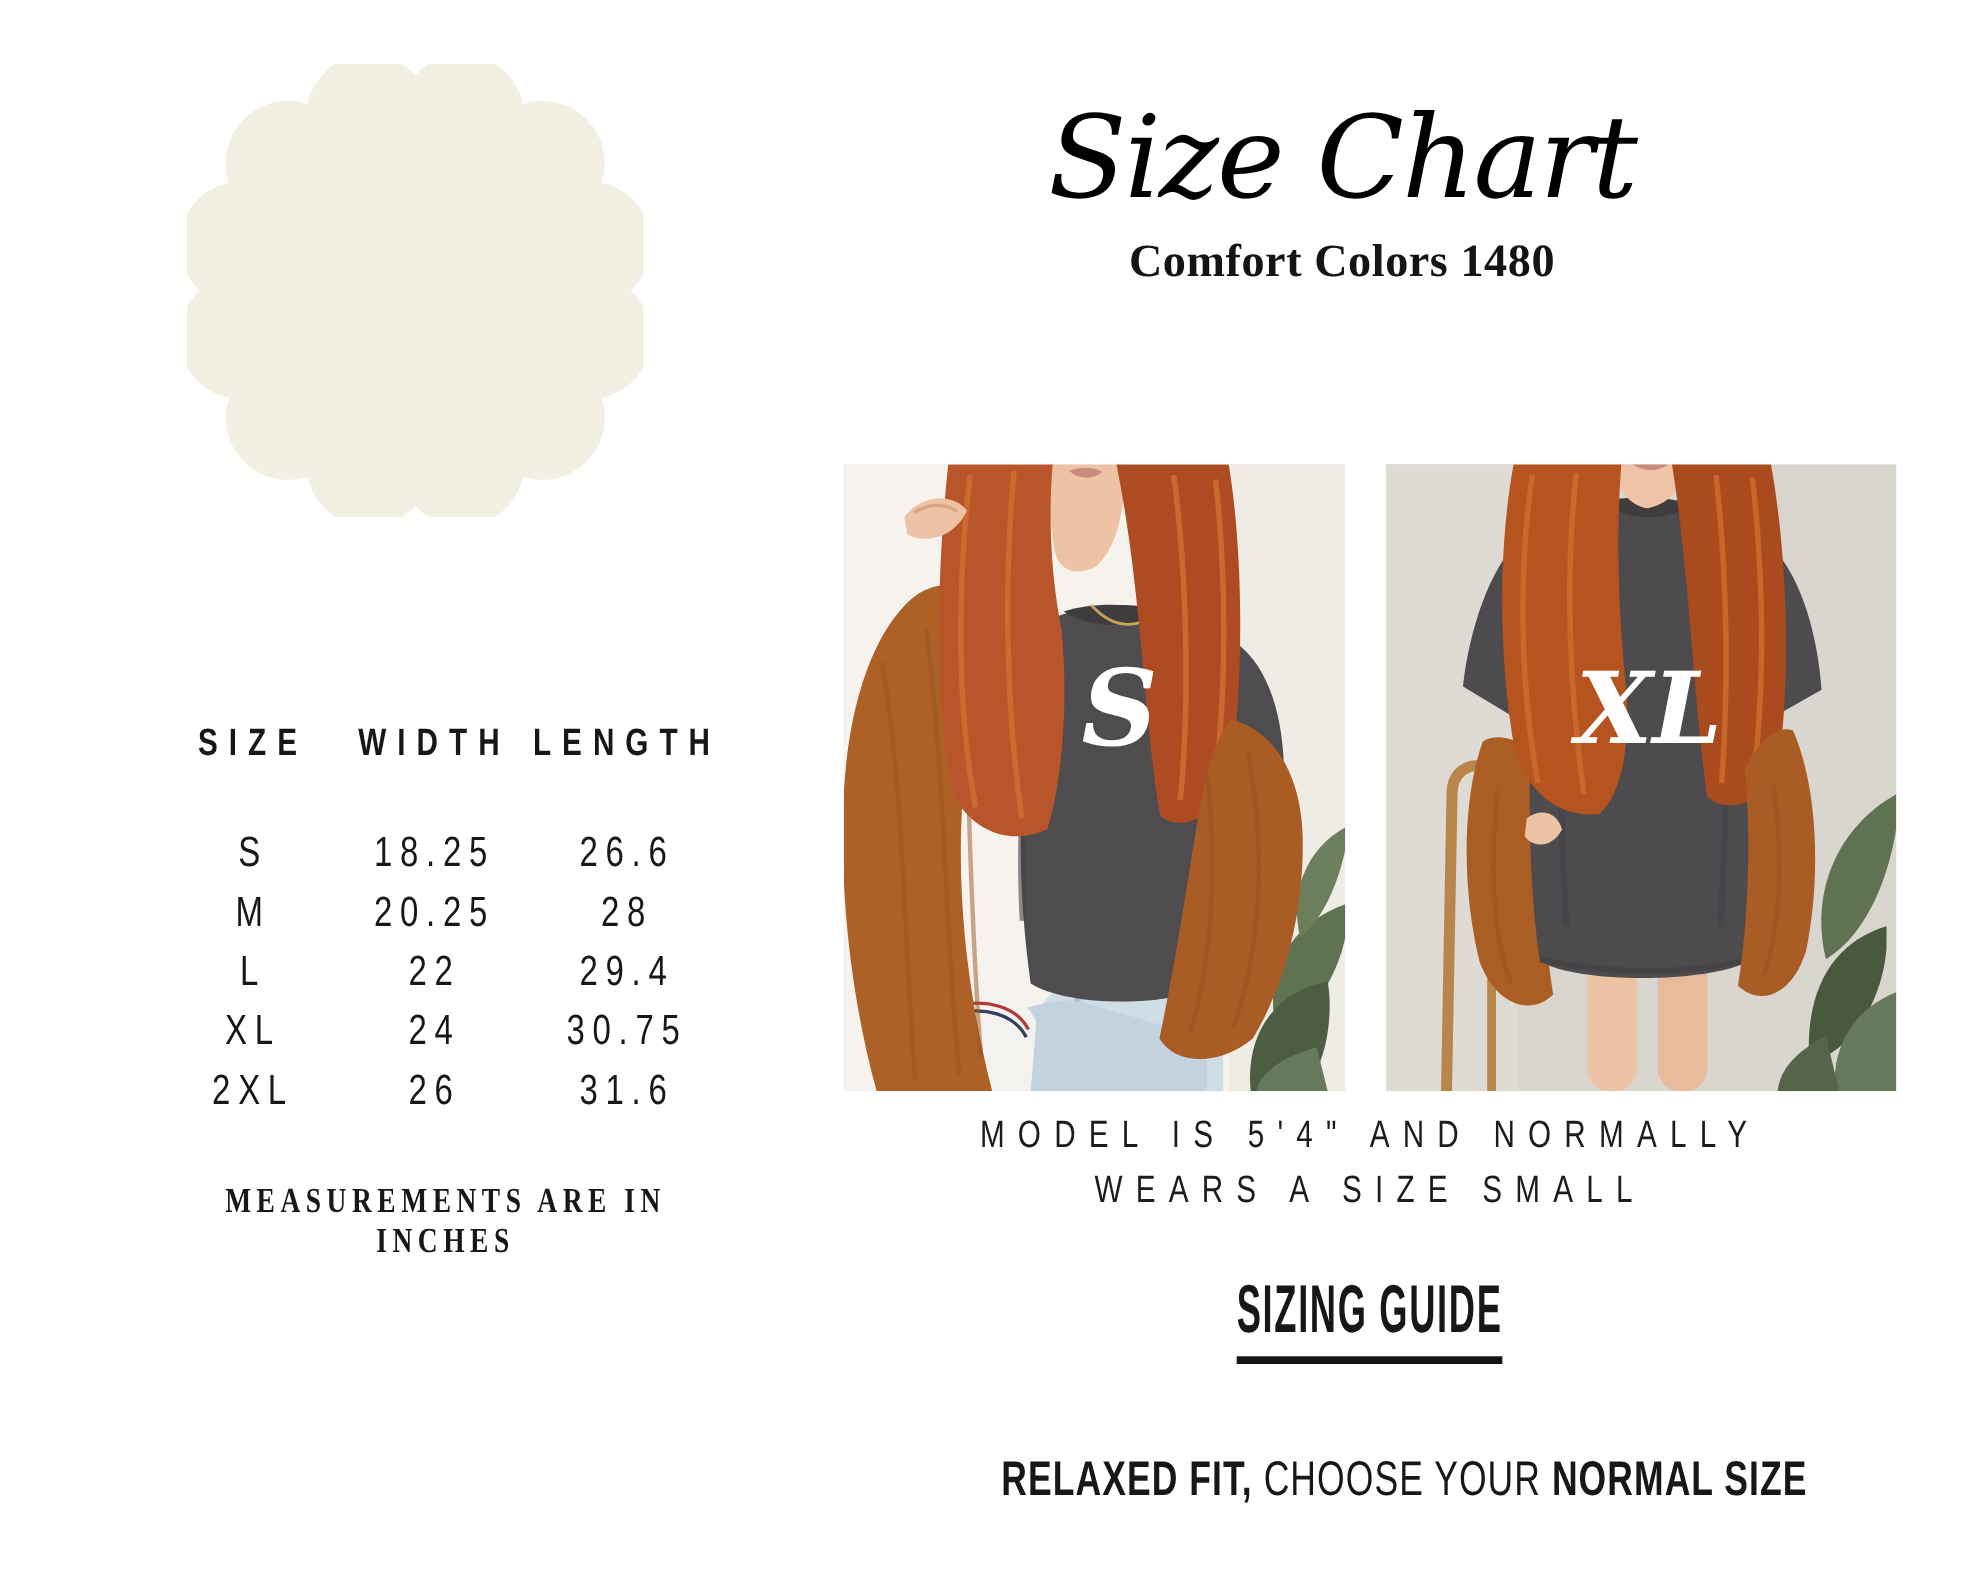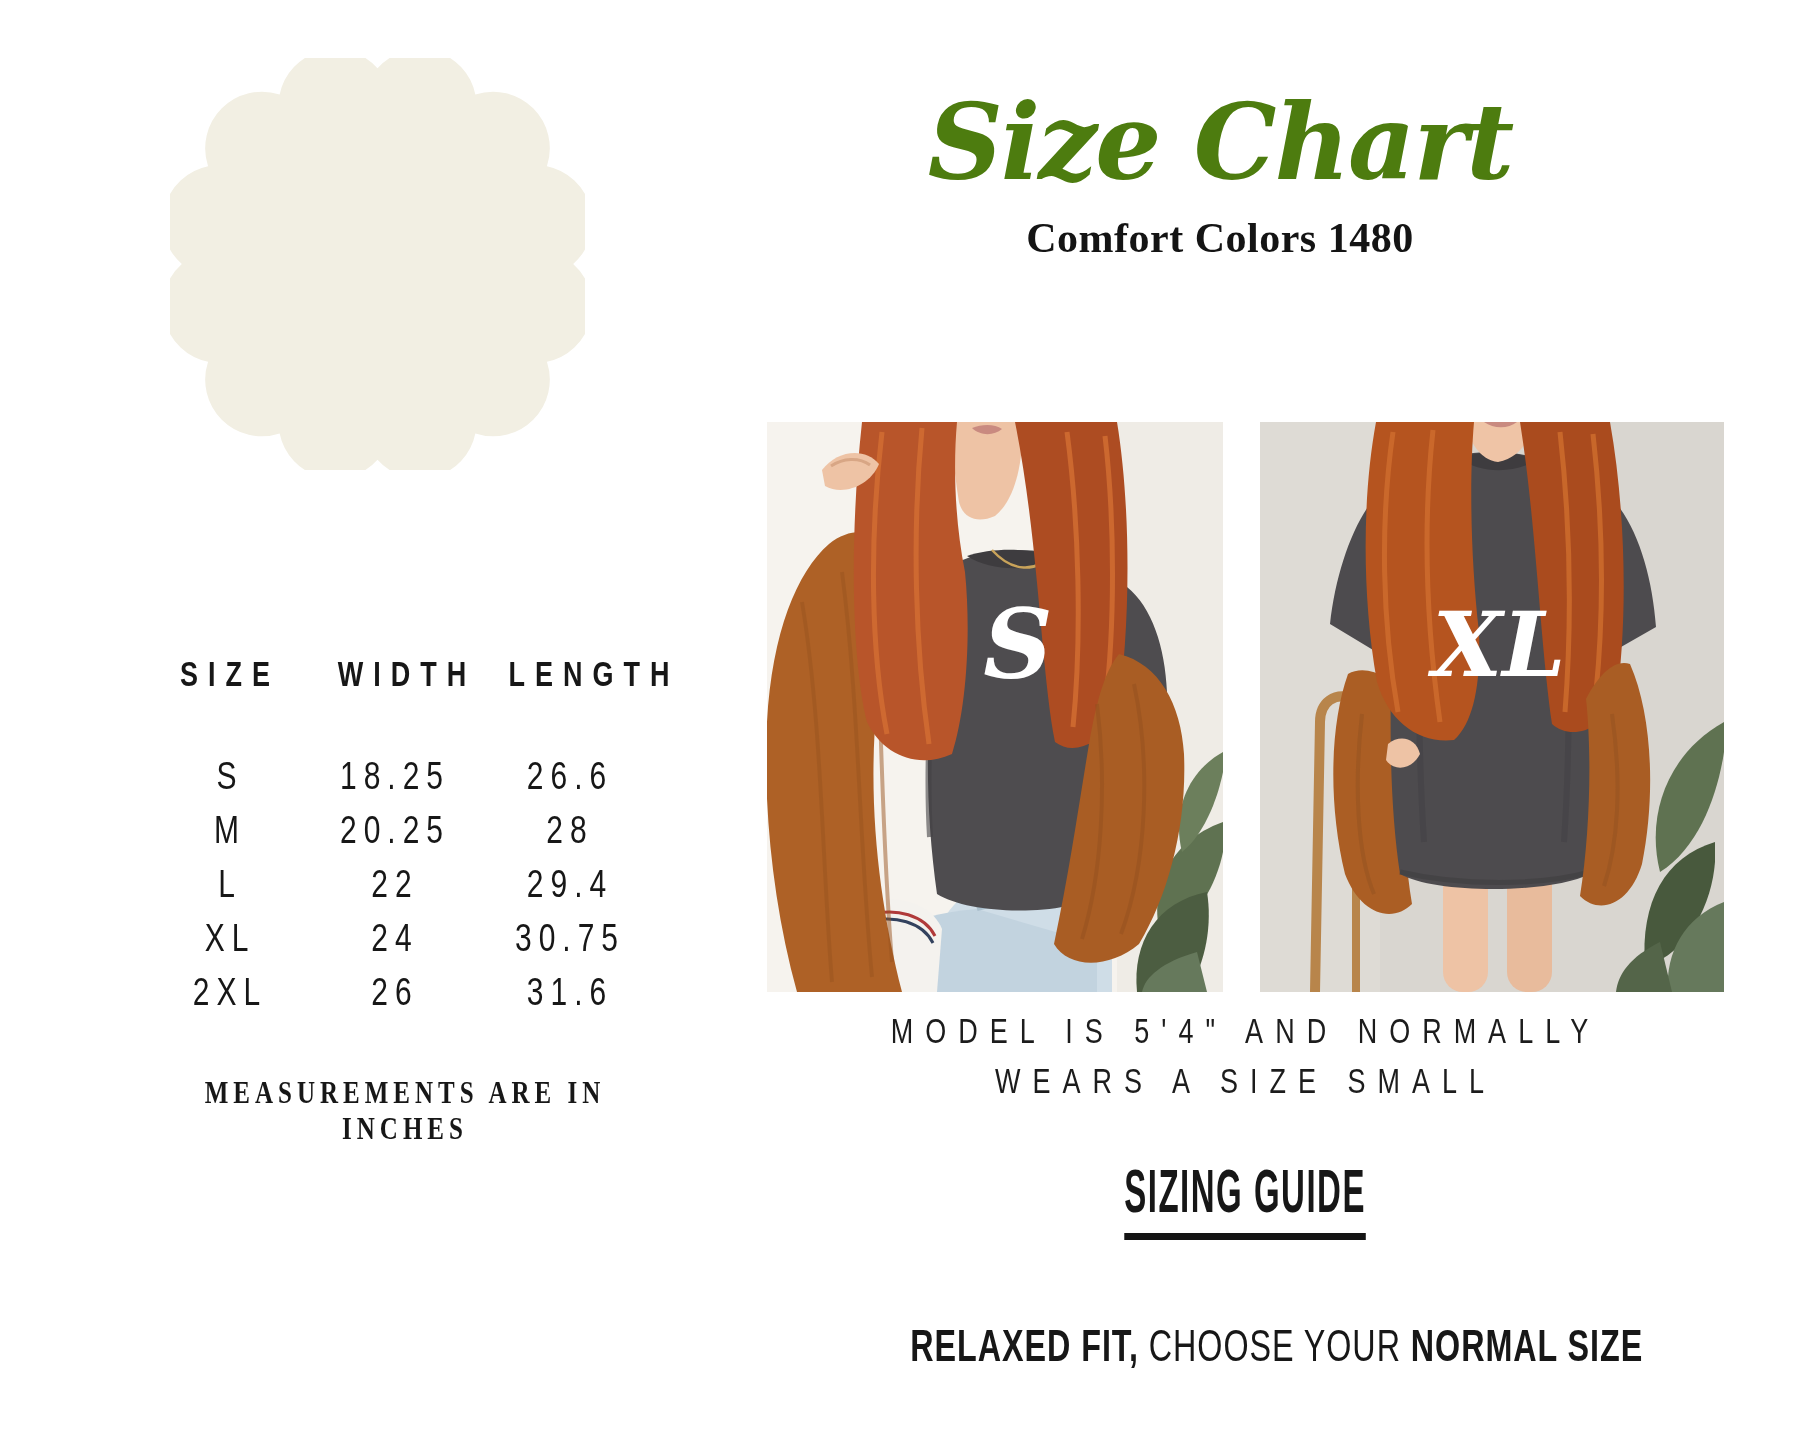--- a/index.html
+++ b/index.html
@@ -10,36 +10,36 @@
     overflow:hidden;
   }
   .abs { position:absolute; }
 
   
   #blob { left:170px; top:58px; width:415px; height:412px; }
 
   
   #header { left:900px; top:86px; width:640px; text-align:center; }
   #title {
-    font-family:"DejaVu Serif", serif; font-style:italic; font-weight:700;
-    font-size:104px; line-height:1.1; letter-spacing:-2px; color:#4d7c0f;
+    font-family:"DejaVu Serif", serif; font-style:italic; font-weight:400;
+    font-size:104px; line-height:1.1; letter-spacing:-2px; color:#000000;
   }
   #subtitle {
     margin-top:14px;
     font-family:"Liberation Serif", serif; font-weight:700;
     font-size:42px; letter-spacing:0.5px; color:#141414;
   }
 
   
   .cond { display:inline-block; transform:scaleY(1.28); transform-origin:center; }
 
   
   #size-table { left:140px; top:660px; width:530px; }
   .t-grid { display:grid; grid-template-columns:180px 150px 200px; }
-  .t-head { font-weight:700; font-size:27px; letter-spacing:10px; text-align:center;gap:12px; }
+  .t-head { font-weight:700; font-size:27px; letter-spacing:10px; text-align:center; }
   .t-rows { margin-top:58px; }
   .t-row  { height:54px; align-items:center; }
   .t-cell { text-align:center; font-size:30px; letter-spacing:7px; font-weight:400; }
   #table-footnote {
     margin-top:64px; text-align:center;
     font-weight:700; font-size:25px; letter-spacing:5px;font-family:Liberation Serif, serif;
   }
 
   
   .photo { overflow:hidden; background:#eceae5; }

